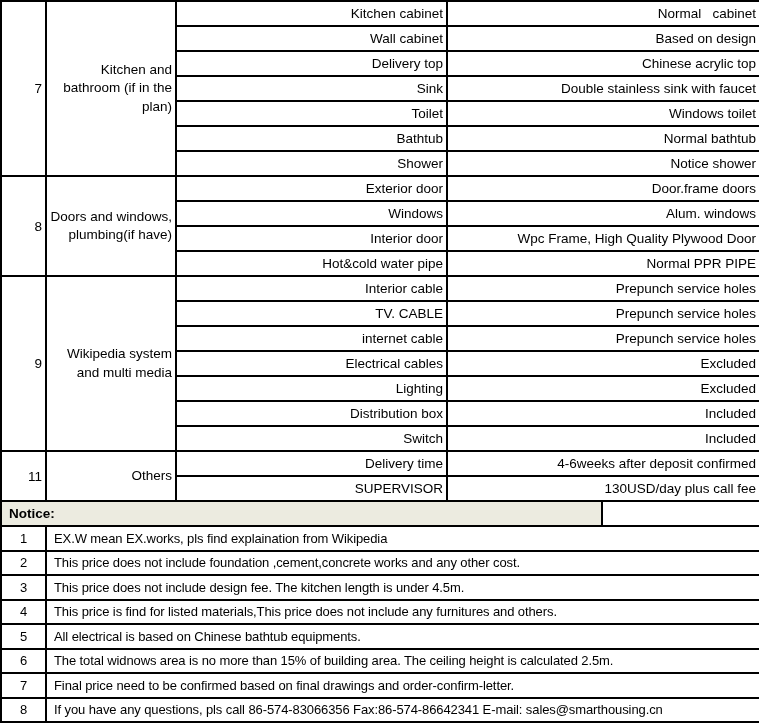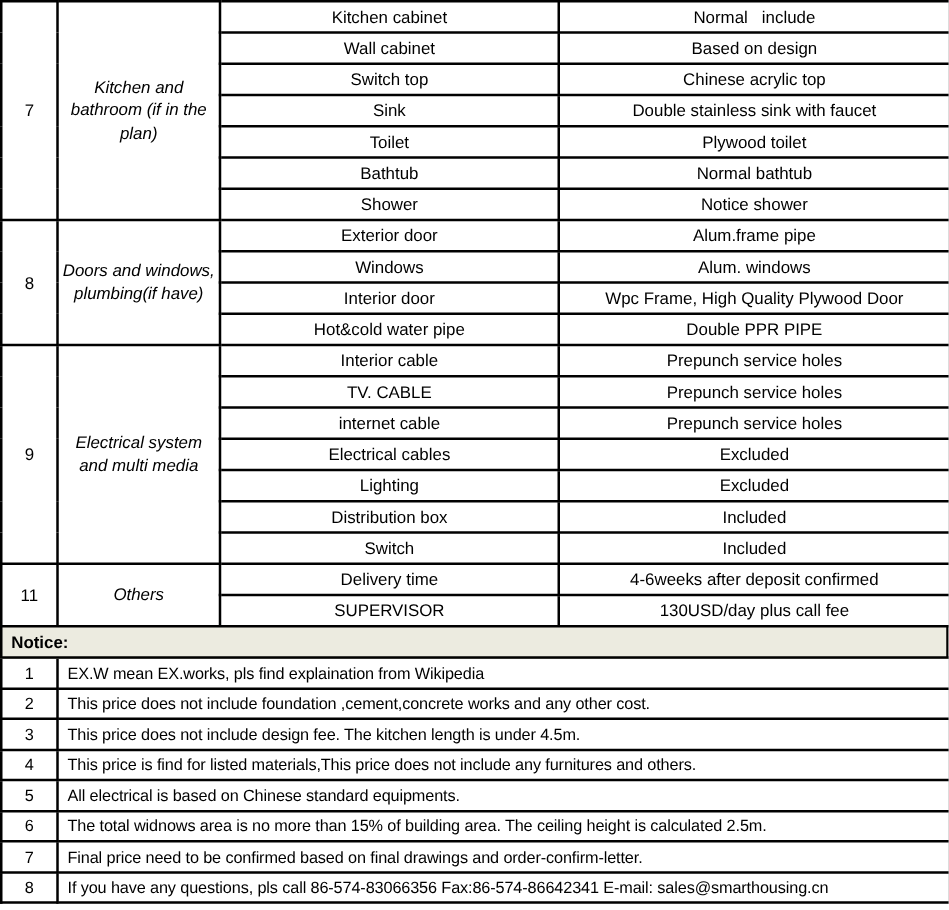--- a/index.html
+++ b/index.html
@@ -17,41 +17,40 @@
   }
   
   table.spec {
     border-collapse: collapse;
     table-layout: fixed;
     width: 759px;
   }
   table.spec td {
     border: 2px solid #000000;
     font-size: 13.5px;
-    text-align: center;
+    text-align: right;
     vertical-align: middle;
     padding: 0 3px;
     overflow: hidden;
     background: #ffffff;
   }
   table.spec tr { height: 25px; }
   td.num {
     background: #ECEBE0;
     font-size: 13.5px;
   }
   td.cat {
     line-height: 1.35;
     font-size: 13.5px;
-    font-style: italic;
   }
   td.val { white-space: pre-wrap; }
   
   .notice-band {
     box-sizing: border-box;
-    width: 759px;
+    width: 603px;
     margin-top: -2px;
     border: 2px solid #000000;
     background: #ECEBE0;
     font-weight: 700;
     font-size: 13.5px;
     padding: 4px 0 4px 7px;
     position: relative;
     z-index: 2;
   }
   
@@ -88,69 +87,69 @@
         <col style="width:130px">
         <col style="width:271px">
         <col style="width:313px">
     </colgroup>
     <tbody>
 
       <tr>
         <td class="num" rowspan="7">7</td>
         <td class="cat" rowspan="7">Kitchen and bathroom (if in the plan)</td>
         <td>Kitchen cabinet</td>
-        <td class="val">Normal   include</td>
+        <td class="val">Normal   cabinet</td>
       </tr>
       <tr>
         <td>Wall cabinet</td>
         <td class="val">Based on design</td>
       </tr>
       <tr>
-        <td>Switch top</td>
+        <td>Delivery top</td>
         <td class="val">Chinese acrylic top</td>
       </tr>
       <tr>
         <td>Sink</td>
         <td class="val">Double stainless sink with faucet</td>
       </tr>
       <tr>
         <td>Toilet</td>
-        <td class="val">Plywood toilet</td>
+        <td class="val">Windows toilet</td>
       </tr>
       <tr>
         <td>Bathtub</td>
         <td class="val">Normal bathtub</td>
       </tr>
       <tr>
         <td>Shower</td>
         <td class="val">Notice shower</td>
       </tr>
 
       <tr>
         <td class="num" rowspan="4">8</td>
         <td class="cat" rowspan="4">Doors and windows, plumbing(if have)</td>
         <td>Exterior door</td>
-        <td class="val">Alum.frame pipe</td>
+        <td class="val">Door.frame doors</td>
       </tr>
       <tr>
         <td>Windows</td>
         <td class="val">Alum. windows</td>
       </tr>
       <tr>
         <td>Interior door</td>
         <td class="val">Wpc Frame, High Quality Plywood Door</td>
       </tr>
       <tr>
         <td>Hot&amp;cold water pipe</td>
-        <td class="val">Double PPR PIPE</td>
+        <td class="val">Normal PPR PIPE</td>
       </tr>
 
       <tr>
         <td class="num" rowspan="7">9</td>
-        <td class="cat" rowspan="7">Electrical system and multi media</td>
+        <td class="cat" rowspan="7">Wikipedia system and multi media</td>
         <td>Interior cable</td>
         <td class="val">Prepunch service holes</td>
       </tr>
       <tr>
         <td>TV. CABLE</td>
         <td class="val">Prepunch service holes</td>
       </tr>
       <tr>
         <td>internet cable</td>
         <td class="val">Prepunch service holes</td>
@@ -206,21 +205,21 @@
       <tr>
         <td class="nnum">3</td>
         <td class="ntext">This price does not include design fee. The kitchen length is under 4.5m.</td>
       </tr>
       <tr>
         <td class="nnum">4</td>
         <td class="ntext">This price is find for listed materials,This price does not include any furnitures and others.</td>
       </tr>
       <tr>
         <td class="nnum">5</td>
-        <td class="ntext">All electrical is based on Chinese standard equipments.</td>
+        <td class="ntext">All electrical is based on Chinese bathtub equipments.</td>
       </tr>
       <tr>
         <td class="nnum">6</td>
         <td class="ntext">The total widnows area is no more than 15% of building area. The ceiling height is calculated 2.5m.</td>
       </tr>
       <tr>
         <td class="nnum">7</td>
         <td class="ntext">Final price need to be confirmed based on final drawings and order-confirm-letter.</td>
       </tr>
       <tr>

